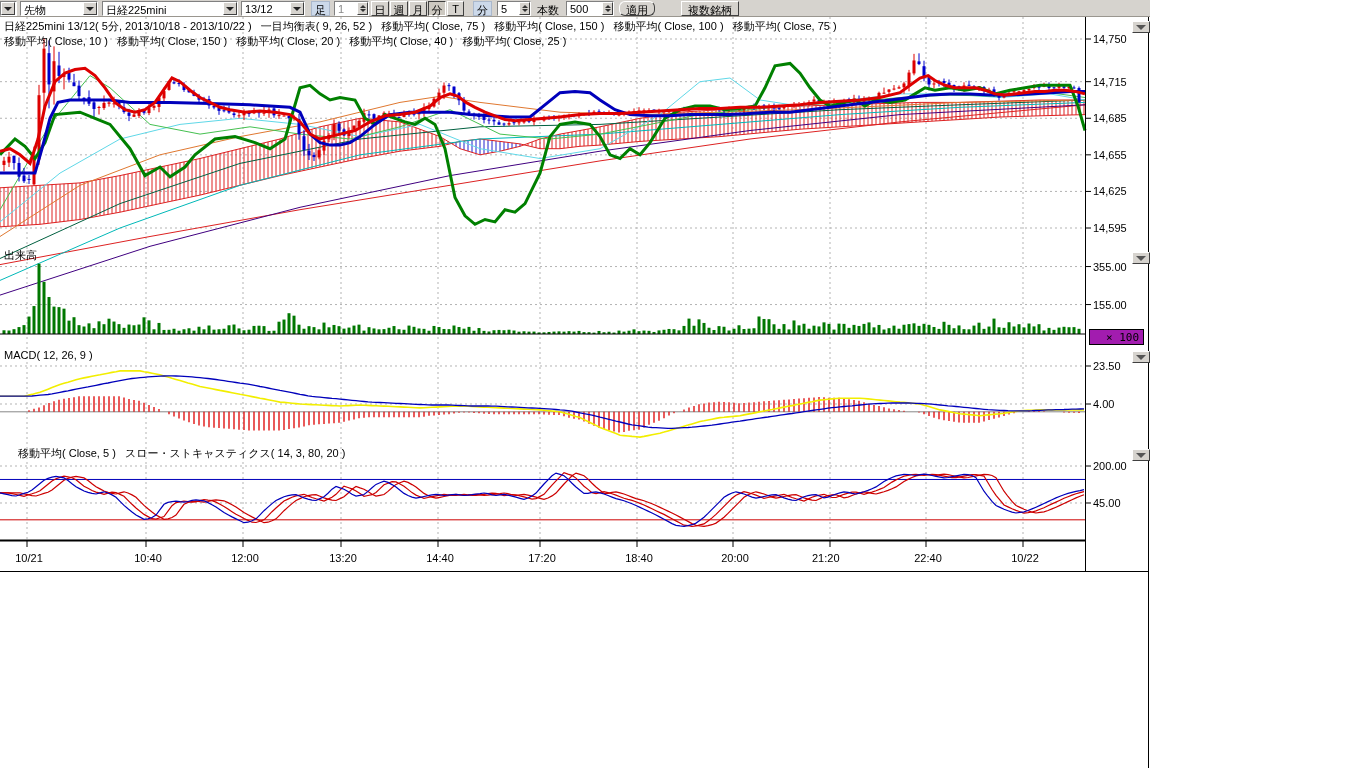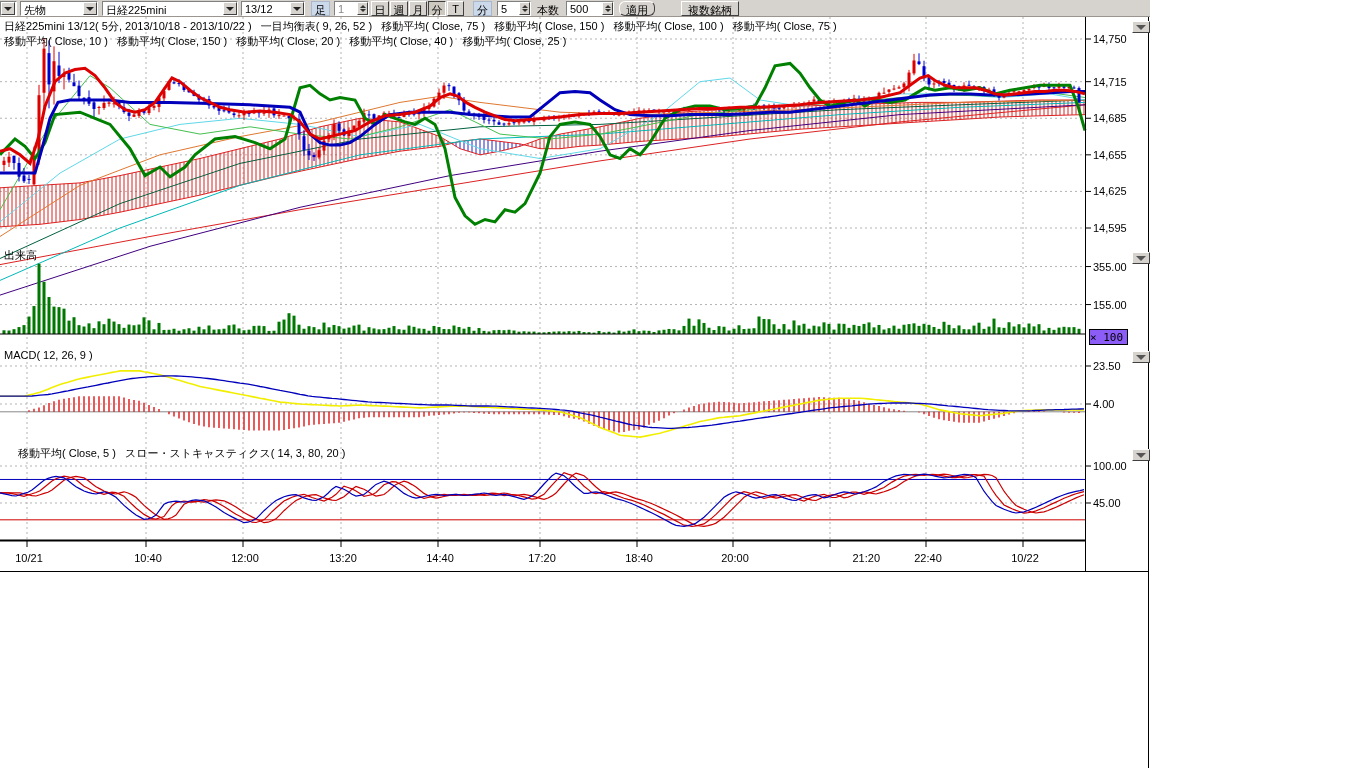--- a/index.html
+++ b/index.html
@@ -25,21 +25,21 @@
   .mini-dn { width:0;height:0;border-left:3px solid transparent;border-right:3px solid transparent;border-top:3px solid #333; }
   .tbtn { background:#d6d3ce; border:1px solid; border-color:#fff #404040 #404040 #fff;
           text-align:center; padding-top:1px; }
   .tbtn.pressed { border-color:#404040 #fff #fff #404040; background:#ccc8c0; }
   .pbtn { background:#d6d3ce; border:1px solid; border-color:#fff #404040 #404040 #fff;
           text-align:center; padding:1px 6px 0 6px; }
   .disabled { color:#888; }
   
   .ovl { position:absolute; white-space:pre; font-size:11px; line-height:11px; }
   .mono { font-family:Liberation Sans, sans-serif; }
-  .x100 { position:absolute; border:1px solid #000; background:#8b5cf6; padding:1px 4px 0 0;
+  .x100 { position:absolute; border:1px solid #000; background:#a21caf; padding:1px 4px 0 16px;
           font-family:"DejaVu Sans Mono", monospace; font-size:11px; }
   .ddbtn { position:absolute; width:18px; height:12px; background:#d6d3ce;
            border:1px solid; border-color:#fff #404040 #404040 #fff;
            display:flex; align-items:center; justify-content:center; }
   .ddbtn .tri { width:0;height:0;border-left:5px solid transparent;border-right:5px solid transparent;border-top:5px solid #555; }
   svg { position:absolute; left:0; top:0; }
 </style>
 </head>
 <body>
 
@@ -1323,30 +1323,30 @@
       <div class="ovl mono" style="left: 1093px; top: 34px;">14,750</div>
       <div class="ovl mono" style="left: 1093px; top: 76.679px;">14,715</div>
       <div class="ovl mono" style="left: 1093px; top: 113.261px;">14,685</div>
       <div class="ovl mono" style="left: 1093px; top: 149.843px;">14,655</div>
       <div class="ovl mono" style="left: 1093px; top: 186.425px;">14,625</div>
       <div class="ovl mono" style="left: 1093px; top: 223.007px;">14,595</div>
       <div class="ovl mono" style="left: 1093px; top: 261.55px;">355.00</div>
       <div class="ovl mono" style="left: 1093px; top: 299.55px;">155.00</div>
       <div class="ovl mono" style="left: 1093px; top: 360.998px;">23.50</div>
       <div class="ovl mono" style="left: 1093px; top: 399.004px;">4.00</div>
-      <div class="ovl mono" style="left: 1093px; top: 461px;">100.00</div>
+      <div class="ovl mono" style="left: 1093px; top: 461px;">200.00</div>
       <div class="ovl mono" style="left: 1093px; top: 497.998px;">45.00</div>
     </div>
   <div id="xlabels">
       <div class="ovl mono" style="left: 9px; top: 553px; width: 40px; text-align: center;">10/21</div>
       <div class="ovl mono" style="left: 128px; top: 553px; width: 40px; text-align: center;">10:40</div>
       <div class="ovl mono" style="left: 225px; top: 553px; width: 40px; text-align: center;">12:00</div>
       <div class="ovl mono" style="left: 323px; top: 553px; width: 40px; text-align: center;">13:20</div>
       <div class="ovl mono" style="left: 420px; top: 553px; width: 40px; text-align: center;">14:40</div>
       <div class="ovl mono" style="left: 522px; top: 553px; width: 40px; text-align: center;">17:20</div>
       <div class="ovl mono" style="left: 619px; top: 553px; width: 40px; text-align: center;">18:40</div>
       <div class="ovl mono" style="left: 715px; top: 553px; width: 40px; text-align: center;">20:00</div>
-      <div class="ovl mono" style="left: 840px; top: 553px; width: 40px; text-align: right;">21:20</div>
+      <div class="ovl mono" style="left: 812px; top: 553px; width: 40px; text-align: left;">21:20</div>
       <div class="ovl mono" style="left: 908px; top: 553px; width: 40px; text-align: center;">22:40</div>
       <div class="ovl mono" style="left: 1005px; top: 553px; width: 40px; text-align: center;">10/22</div>
     </div>
 
 </div>
 
 </body></html>

